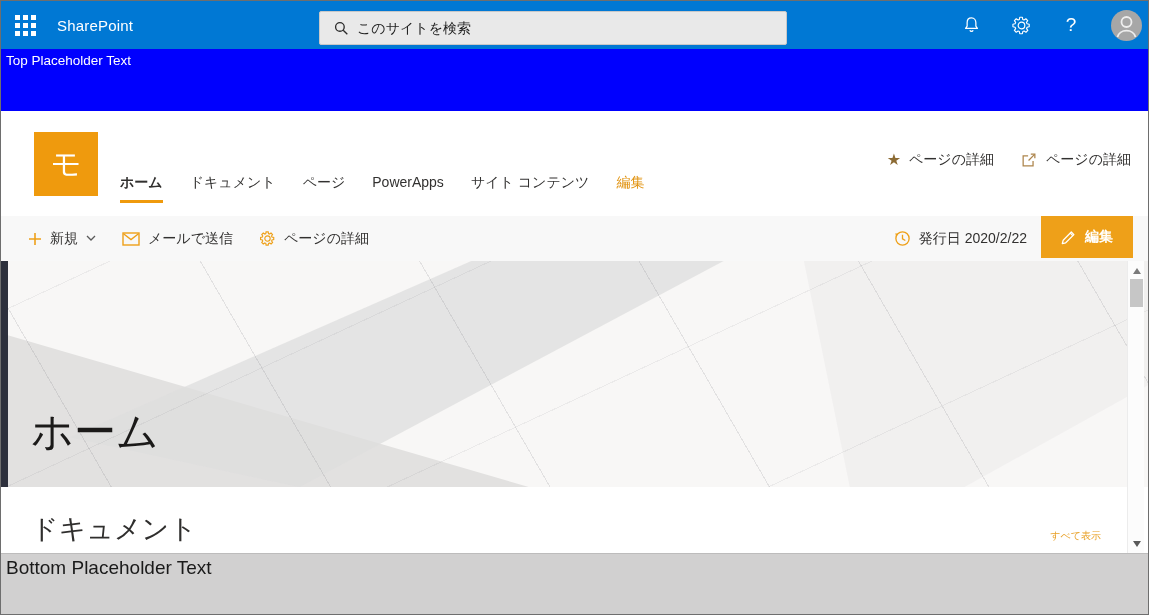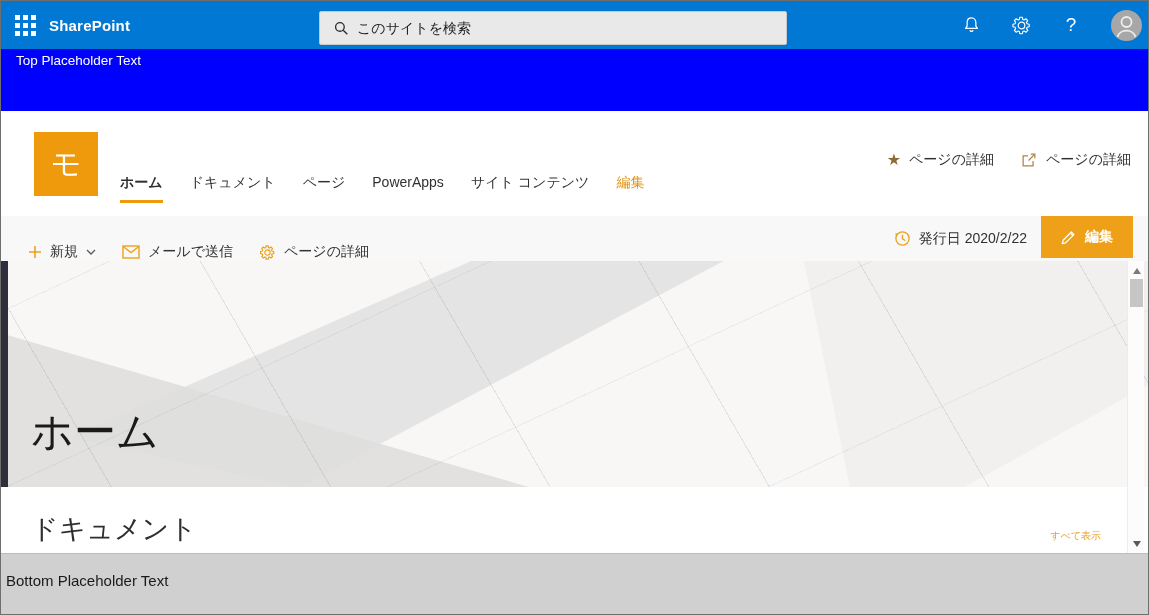--- a/index.html
+++ b/index.html
@@ -4,49 +4,49 @@
 <style>
   * { margin:0; padding:0; box-sizing:border-box; }
   body { font-family: "Liberation Sans", "DejaVu Sans", sans-serif; background:#fff; }
   .window { position:relative; width:1149px; height:615px; border:1px solid #6e6e6e; background:#fff; overflow:hidden; }
 
   
   .suitebar { position:absolute; left:0; top:0; width:100%; height:48px; background:#0078d4; display:flex; align-items:center; }
   .waffle { width:48px; height:48px; display:flex; align-items:center; justify-content:center; cursor:pointer; }
   .waffle-grid { display:grid; grid-template-columns:repeat(3,5px); grid-template-rows:repeat(3,5px); gap:3px; }
   .waffle-grid span { background:#fff; width:5px; height:5px; }
-  .app-name { color:#fff; font-weight:bold; font-size:15px; letter-spacing:.2px; }
+  .app-name { color:#fff; font-weight:normal; font-size:15px; margin-left:8px; letter-spacing:.2px; }
   .searchbox { position:absolute; left:318px; top:10px; width:468px; height:28px; background:#e9e9e9; border:1px solid #c8c8c8; border-radius:2px; display:flex; align-items:center; padding:16px 8px; }
   .searchbox svg { flex:0 0 auto; margin:0 8px 0 6px; }
   .searchbox input { border:none; outline:none; background:transparent; font-size:14px; color:#1f1f1f; width:100%; font-family:inherit; }
   .searchbox input::placeholder { color:#1f1f1f; opacity:1; }
   .suite-actions { position:absolute; right:6px; top:0; height:48px; display:flex; align-items:center; gap:26px; }
   .suite-icon { width:24px; height:24px; display:flex; align-items:center; justify-content:center; cursor:pointer; }
   .help-glyph { color:#fff; font-size:19px; font-weight:400; }
   .avatar { width:31px; height:31px; border-radius:50%; background:#a7a7a7; display:flex; align-items:center; justify-content:center; overflow:hidden; cursor:pointer; margin-left:2px; }
 
   
   .top-banner { position:absolute; left:0; top:48px; width:100%; height:62px; background:#0000fe; }
-  .top-banner .txt { color:#fff; font-size:13.5px; padding:4px 0 0 15px; }
+  .top-banner .txt { color:#fff; font-size:13.5px; padding:4px 0 0 5px; }
 
   
   .site-header { position:absolute; left:0; top:110px; width:100%; height:105px; background:#fff; }
   .site-logo { position:absolute; left:33px; top:21px; width:64px; height:64px; background:#ef9a0d; color:#fff; font-size:30px; display:flex; align-items:center; justify-content:center; cursor:pointer; }
   .site-title { position:absolute; left:118px; top:14px; font-size:27px; font-weight:600; color:#252423; }
   .site-nav { position:absolute; left:119px; top:63px; display:flex; gap:27px; font-size:14px; }
   .nav-item { color:#323130; text-decoration:none; padding-bottom:8px; cursor:pointer; white-space:nowrap; }
   .nav-item.active { font-weight:bold; border-bottom:3px solid #ef9a0d; }
   .nav-item.accent { color:#e19310; }
   .header-actions { position:absolute; right:17px; top:40px; display:flex; gap:26px; align-items:center; font-size:14px; color:#323130; }
   .header-action { display:flex; align-items:center; gap:8px; cursor:pointer; white-space:nowrap; }
   .star-glyph { color:#8c6b34; font-size:16px; line-height:1; }
 
   
   .command-bar { position:absolute; left:0; top:215px; width:100%; height:45px; background:#f8f8f8; }
-  .cmd-left { position:absolute; left:27px; top:0; height:45px; display:flex; align-items:flex-end; gap:26px; font-size:14px; color:#323130; }
+  .cmd-left { position:absolute; left:27px; top:0; height:45px; display:flex; align-items:center; gap:26px; font-size:14px; color:#323130; }
   .cmd-item { display:flex; align-items:center; gap:8px; cursor:pointer; white-space:nowrap; }
   .cmd-right { position:absolute; right:15px; top:0; height:45px; display:flex; gap:14px; font-size:14px; color:#323130; }
   .published { display:flex; align-items:center; gap:8px; white-space:nowrap; }
   .edit-btn { width:92px; height:42px; background:#eea019; border:none; color:#fff; font-size:14px; font-weight:bold; display:flex; align-items:center; justify-content:center; gap:8px; cursor:pointer; font-family:inherit; }
 
   
   .hero { position:absolute; left:0; top:260px; width:100%; height:226px; background:#f8f7f6; overflow:hidden; }
   .hero-shape-a { position:absolute; left:0; top:0; width:100%; height:100%; background:#e2e1e0; clip-path:polygon(0 32%, 46% 100%, 0 100%); }
   .hero-shape-b { position:absolute; left:0; top:0; width:100%; height:100%; background:#dededd; opacity:.75; clip-path:polygon(41% 0, 63% 0, 26% 100%, 6% 78%); }
   .hero-shape-c { position:absolute; left:0; top:0; width:100%; height:100%; background:#efeeed; opacity:.8; clip-path:polygon(70% 0, 100% 0, 100% 55%, 84% 100%, 74% 100%); }
@@ -56,21 +56,21 @@
   .hero-edge { position:absolute; left:0; top:0; width:7px; height:100%; background:#2d303c; }
   .hero-title { position:absolute; left:30px; top:143px; font-size:42px; color:#1b1a19; }
 
   
   .doc-section { position:absolute; left:0; top:486px; width:100%; height:66px; background:#fff; }
   .doc-title { position:absolute; left:30px; top:24px; font-size:27px; color:#2f2e2d; }
   .see-all { position:absolute; right:47px; top:42px; font-size:10px; color:#e8a026; cursor:pointer; text-decoration:none; }
 
   
   .bottom-banner { position:absolute; left:0; top:552px; width:100%; height:61px; background:#d1d0d0; border-top:1px solid #bdbcbc; }
-  .bottom-banner .txt { color:#1a1a1a; font-size:15px; padding:18px 0 0 5px; }
+  .bottom-banner .txt { color:#1a1a1a; font-size:19px; padding:3px 0 0 5px; }
 
   
   .scrollbar { position:absolute; right:4px; top:260px; width:17px; height:292px; background:#fcfcfc; border-left:1px solid #ececec; }
   .sb-arrow { position:absolute; left:0; width:17px; height:15px; display:flex; align-items:center; justify-content:center; cursor:pointer; }
   .sb-arrow.up { top:2px; }
   .sb-arrow.down { bottom:2px; }
   .tri-up { width:0; height:0; border-left:4px solid transparent; border-right:4px solid transparent; border-bottom:6px solid #7a7a7a; }
   .tri-down { width:0; height:0; border-left:4px solid transparent; border-right:4px solid transparent; border-top:6px solid #5a5a5a; }
   .sb-thumb { position:absolute; left:2px; top:18px; width:13px; height:28px; background:#c6c6c6; cursor:pointer; }
 </style>

